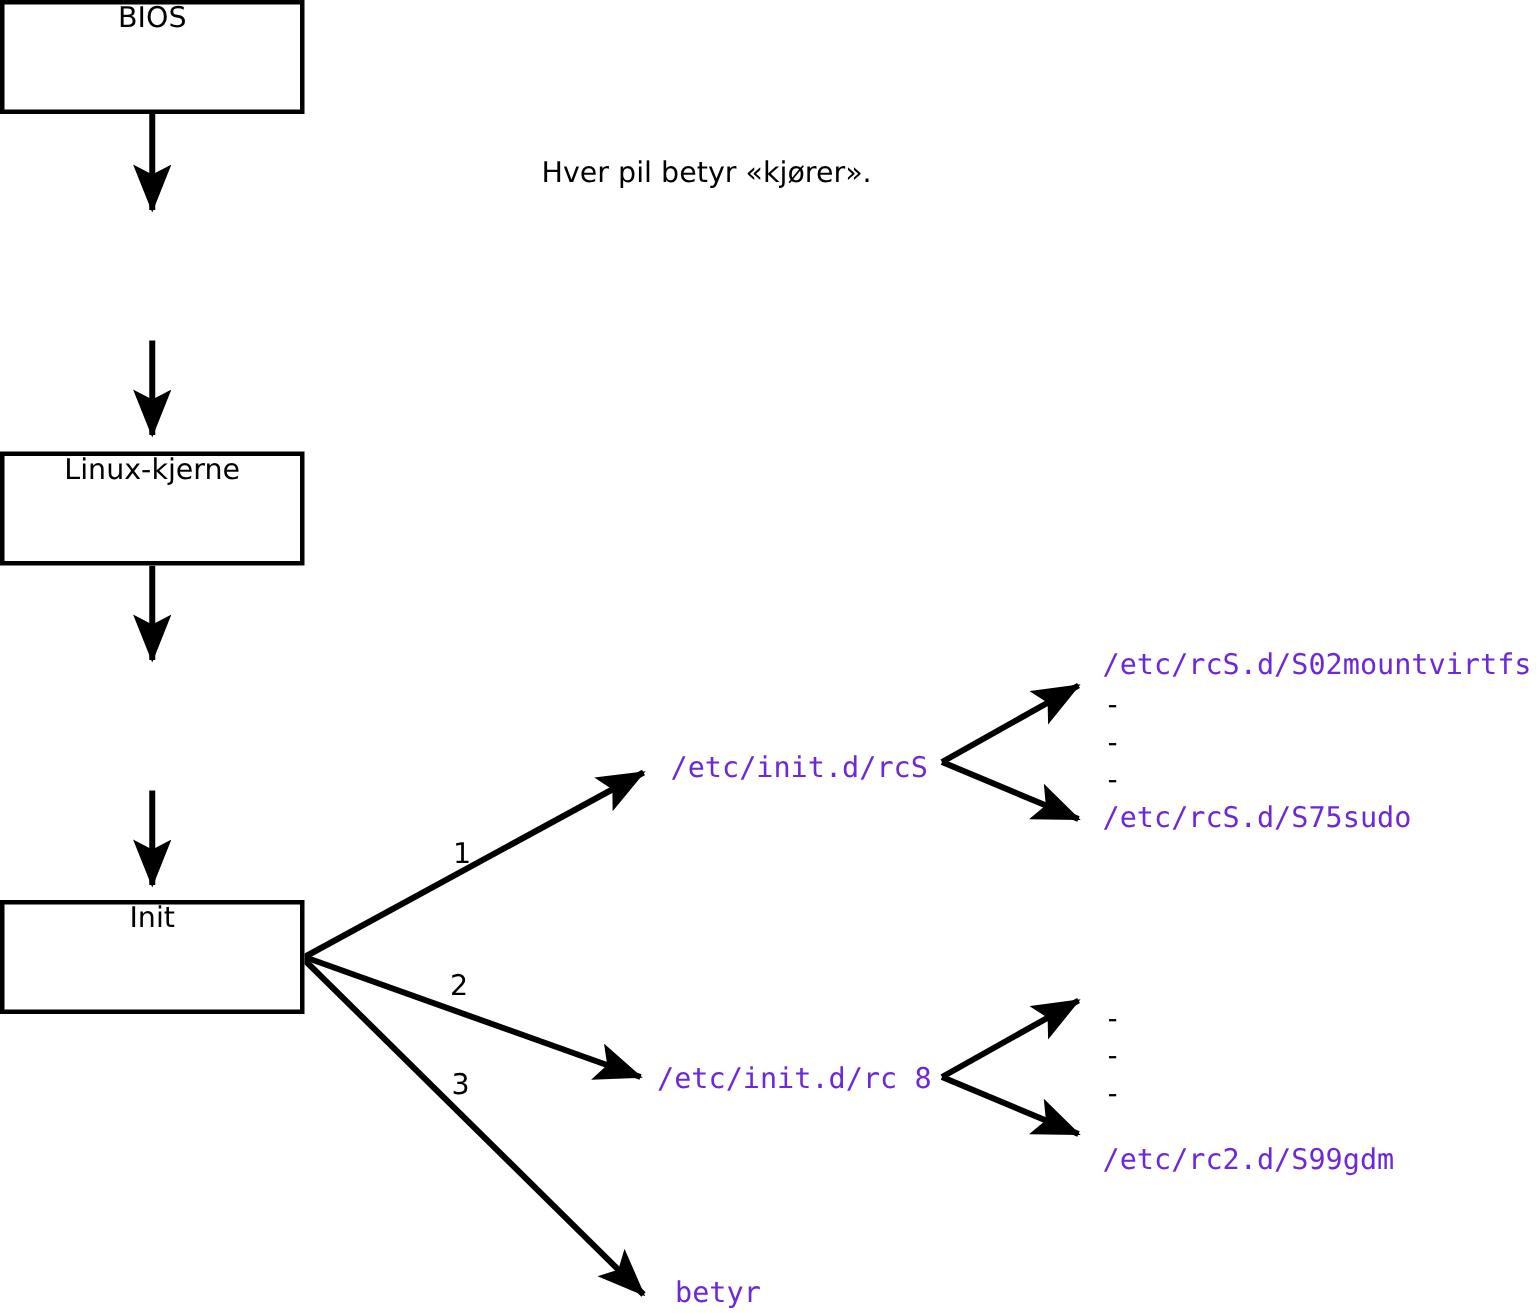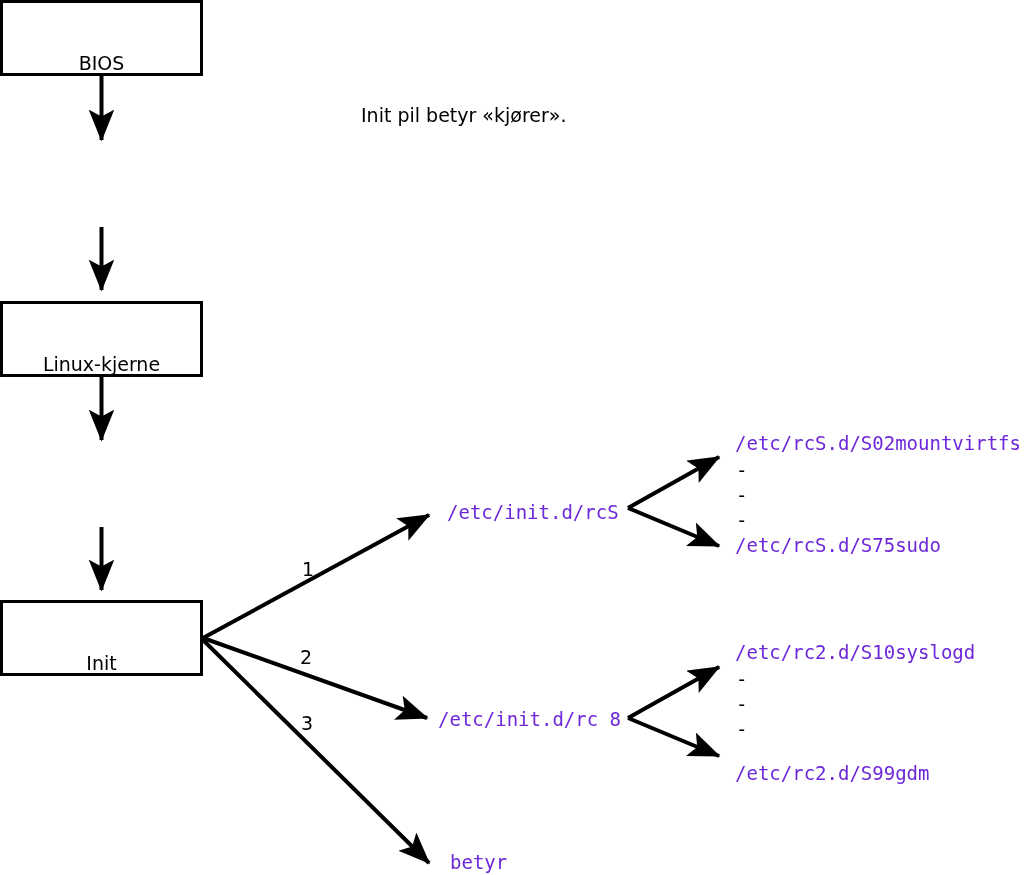--- a/index.html
+++ b/index.html
@@ -23,21 +23,21 @@
     top: 0;
     width: 1024px;
     height: 875px;
   }
   .node-box {
     position: absolute;
     box-sizing: border-box;
     border: 3px solid #000000;
     background: #ffffff;
     display: flex;
-    align-items: flex-end;
+    align-items: flex-start;
     justify-content: center;
   }
   .node-label {
     font-family: "DejaVu Sans", sans-serif;
     font-size: 19px;
     color: #000000;
     line-height: 1;
     white-space: nowrap;
   }
   .caption {
@@ -127,35 +127,34 @@
 
   <div class="node-box" style="left:0px; top:301px; width:203px; height:76px;">
     <span class="node-label">Linux-kjerne</span>
   </div>
 
 
   <div class="node-box" style="left:0px; top:600px; width:203px; height:76px;">
     <span class="node-label">Init</span>
   </div>
 
-  <div class="caption" style="left:361px; top:104px;">Init pil betyr «kjører».</div>
+  <div class="caption" style="left:361px; top:104px;">Hver pil betyr «kjører».</div>
 
   <div class="branch-num" style="left:302px; top:560px;">1</div>
   <div class="branch-num" style="left:300px; top:648px;">2</div>
   <div class="branch-num" style="left:301px; top:714px;">3</div>
 
   <div class="mono-label" style="left:447px; top:503px;">/etc/init.d/rcS</div>
   <div class="mono-label" style="left:438px; top:710px;">/etc/init.d/rc 8</div>
   <div class="mono-label" style="left:450px; top:853px;">betyr</div>
 
   <div class="mono-label" style="left:735px; top:434px;">/etc/rcS.d/S02mountvirtfs</div>
   <div class="dash-mark" style="left:736px; top:461px;">-</div>
   <div class="dash-mark" style="left:736px; top:486px;">-</div>
   <div class="dash-mark" style="left:736px; top:511px;">-</div>
   <div class="mono-label" style="left:735px; top:536px;">/etc/rcS.d/S75sudo</div>
 
-  <div class="mono-label" style="left:735px; top:643px;">/etc/rc2.d/S10syslogd</div>
   <div class="dash-mark" style="left:736px; top:670px;">-</div>
   <div class="dash-mark" style="left:736px; top:695px;">-</div>
   <div class="dash-mark" style="left:736px; top:720px;">-</div>
   <div class="mono-label" style="left:735px; top:764px;">/etc/rc2.d/S99gdm</div>
 
 </div>
 
 </body></html>

